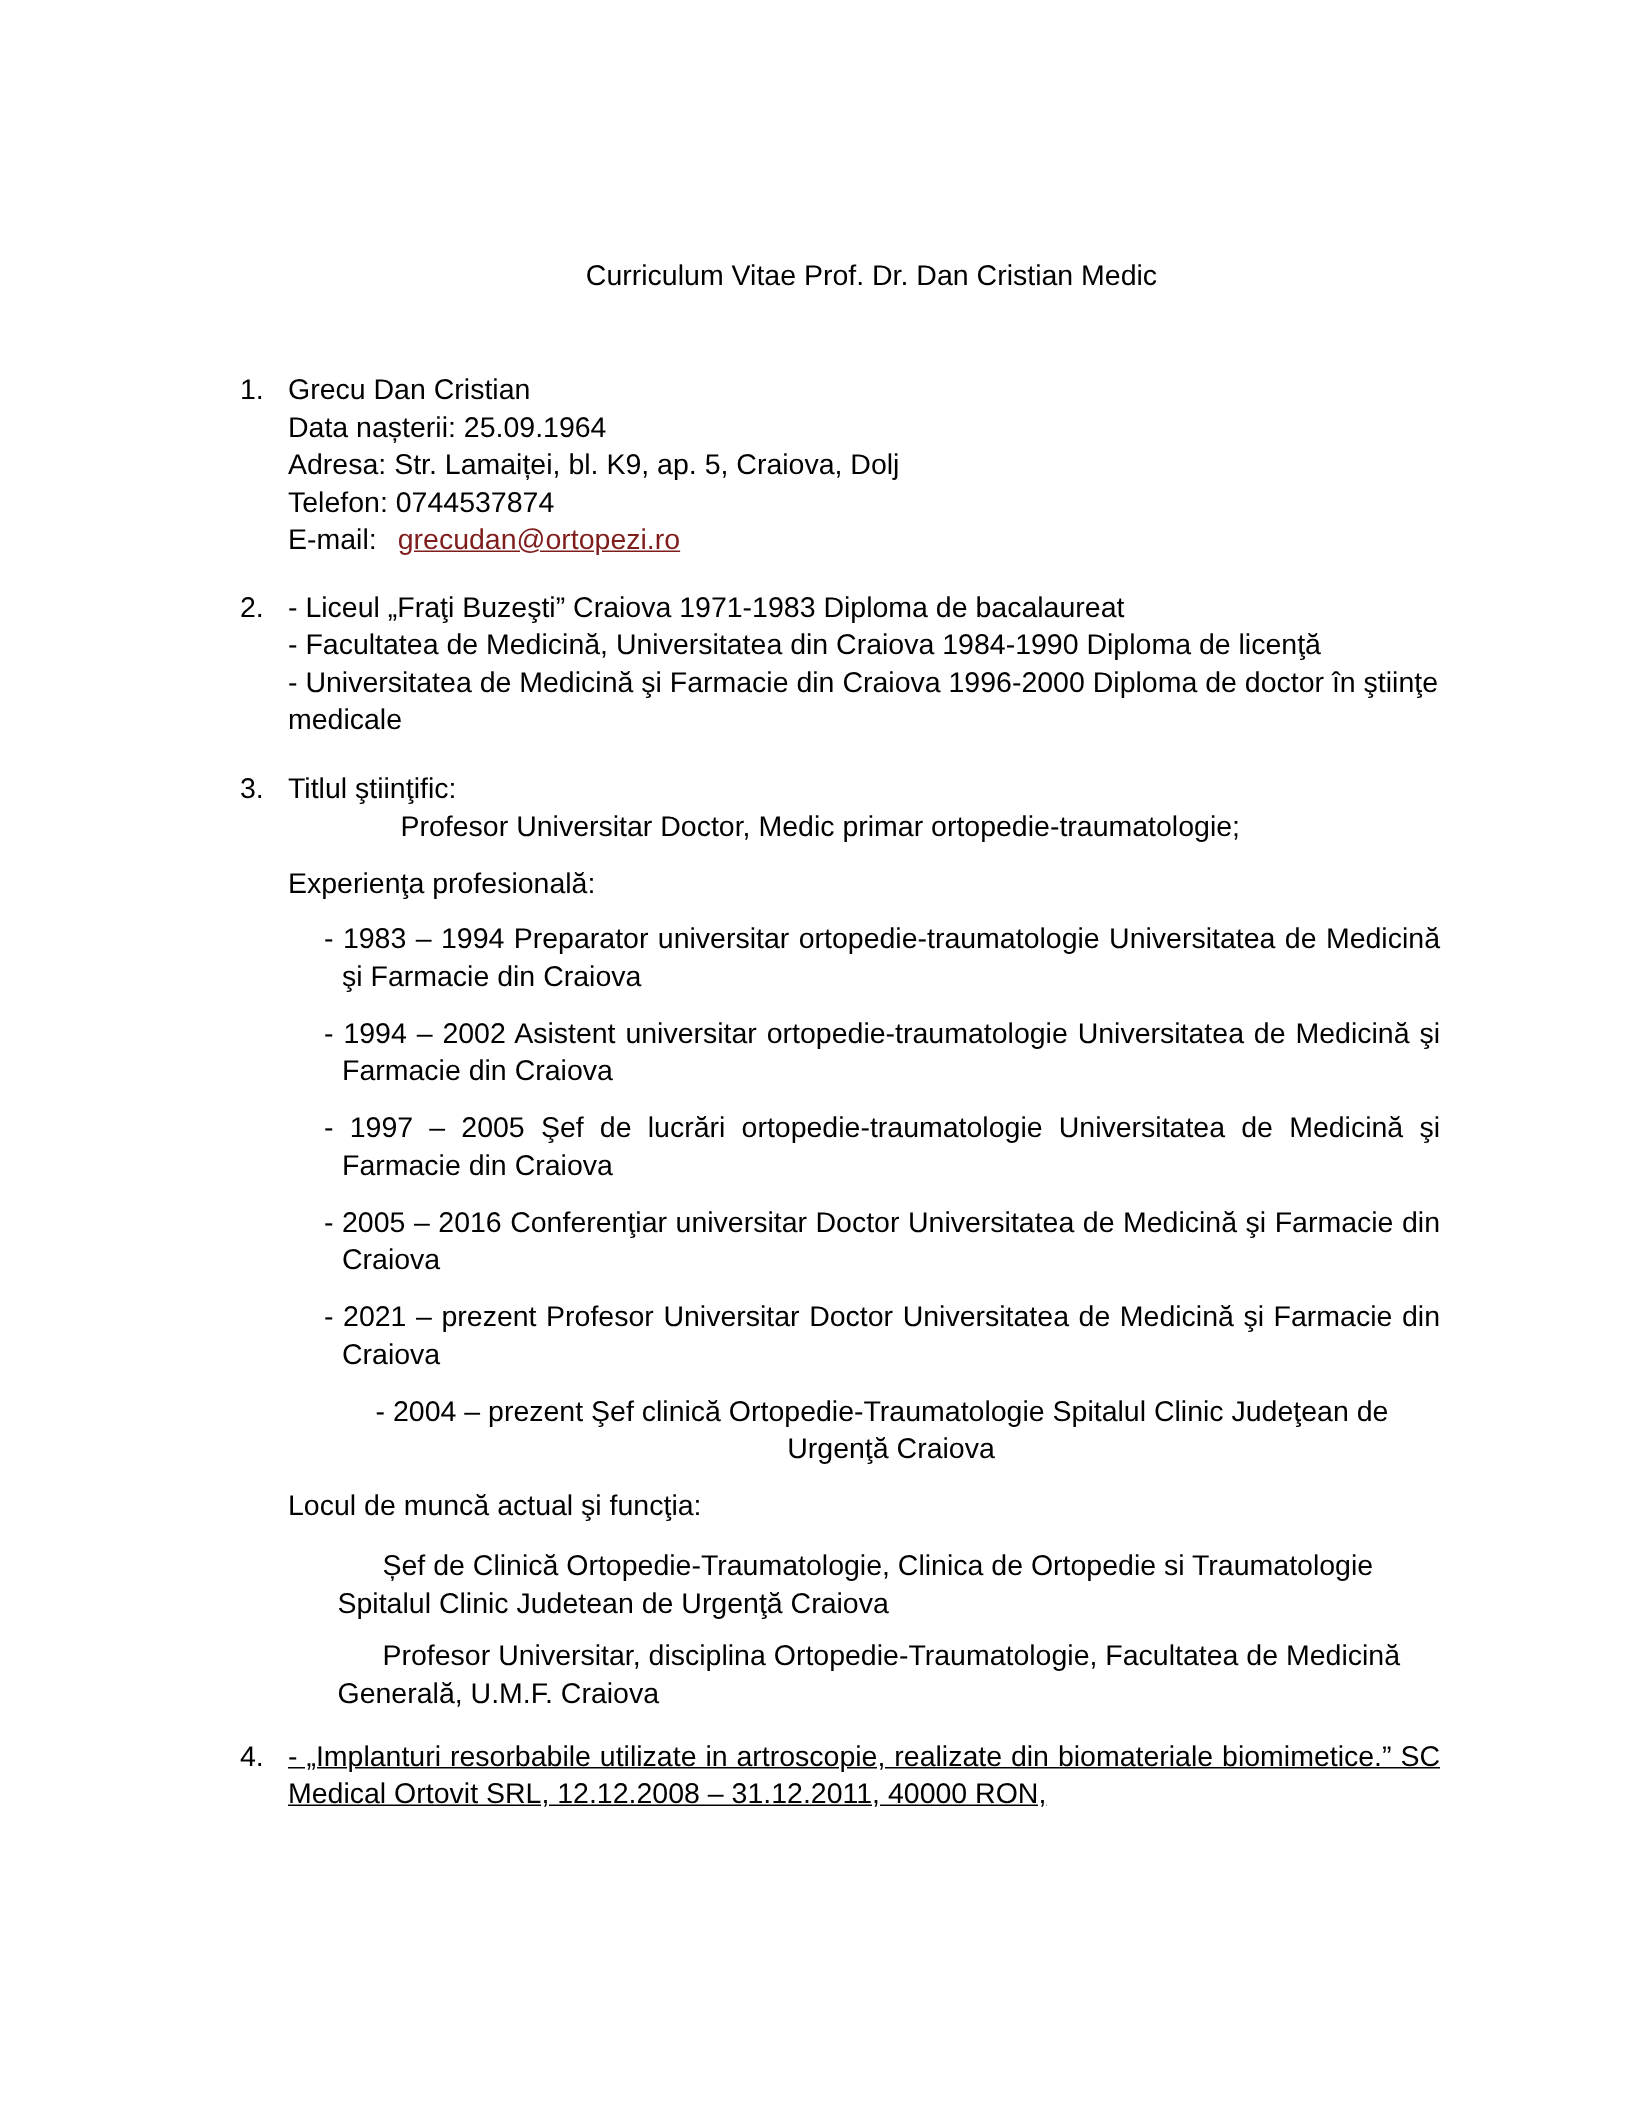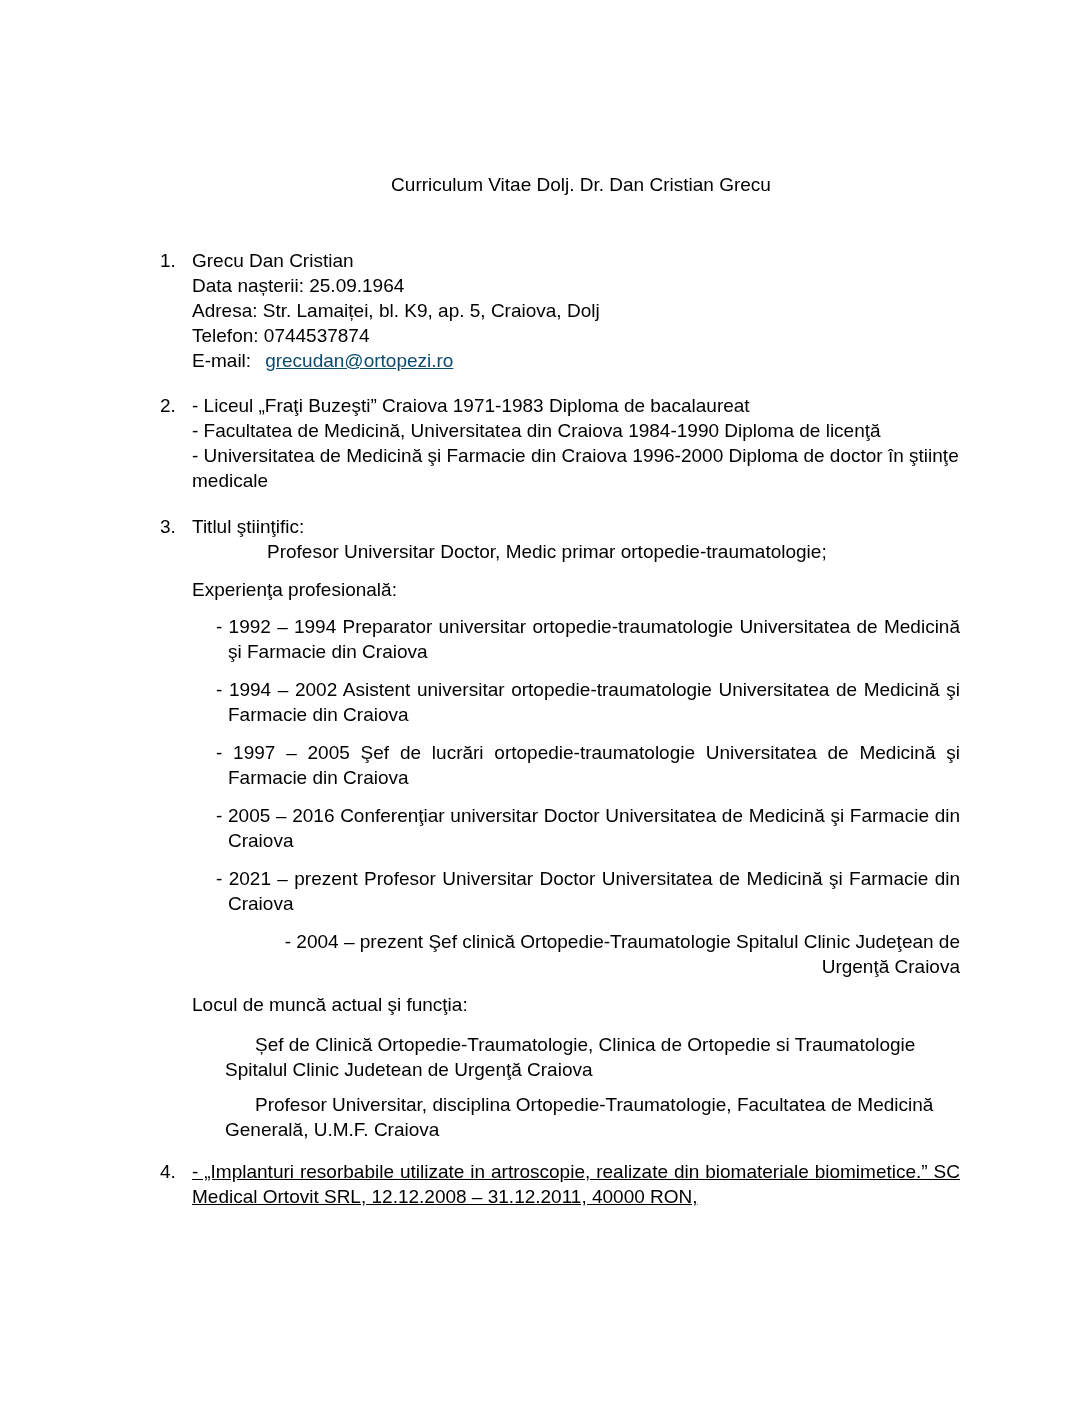--- a/index.html
+++ b/index.html
@@ -38,56 +38,56 @@
     width: 32px;
   }
   .content {
     flex: 1;
     min-width: 0;
   }
   p { margin: 0; }
   .sec1 { margin-bottom: 20px; }
   .sec2 { margin-bottom: 21px; }
   .email-link {
-    color: #0c4a6e;
+    color: #7f1d1d;
     text-decoration: underline;
     margin-left: 14px;
     cursor: pointer;
     text-align: center;
   }
   .indent-para {
     padding-left: 33px;
     text-indent: 42px;
   }
   .exp-heading { margin-top: 13px; }
   .exp-list { margin-top: 12px; }
   .exp-item {
     padding-left: 36px;
     text-indent: -12px;
     text-align: justify;
     margin-bottom: 13px;
   }
-  .exp-item.no-justify { text-align: right; }
+  .exp-item.no-justify { text-align: center; }
   .pos-heading { margin-top: 0; }
   .pos-item {
     padding-left: 33px;
     text-indent: 30px;
     margin-top: 15px;
   }
   .pos-item + .pos-item { margin-top: 10px; }
   .sec4 { margin-top: 17px; }
   .sec4 .content p { text-align: justify; text-decoration: underline; }
 </style>
 </head>
 <body>
 
 <div class="page">
   <div class="doc">
 
-    <p class="title">Curriculum Vitae Dolj. Dr. Dan Cristian Grecu</p>
+    <p class="title">Curriculum Vitae Prof. Dr. Dan Cristian Medic</p>
 
     <div class="row sec1">
       <div class="num">1.</div>
       <div class="content">
         <p>Grecu Dan Cristian</p>
         <p>Data nașterii: 25.09.1964</p>
         <p>Adresa: Str. Lamaiței, bl. K9, ap. 5, Craiova, Dolj</p>
         <p>Telefon: 0744537874</p>
         <p><span>E-mail:</span><a class="email-link">grecudan@ortopezi.ro</a></p>
       </div>
@@ -105,21 +105,21 @@
     <div class="row">
       <div class="num">3.</div>
       <div class="content">
         <p>Titlul ştiinţific:</p>
 
         <p class="indent-para">Profesor Universitar Doctor, Medic primar ortopedie-traumatologie;</p>
 
         <p class="exp-heading">Experienţa profesională:</p>
 
         <div class="exp-list">
-          <p class="exp-item">- 1992 – 1994 Preparator universitar ortopedie-traumatologie Universitatea de Medicină şi Farmacie din Craiova</p>
+          <p class="exp-item">- 1983 – 1994 Preparator universitar ortopedie-traumatologie Universitatea de Medicină şi Farmacie din Craiova</p>
           <p class="exp-item">- 1994 – 2002 Asistent universitar ortopedie-traumatologie Universitatea de Medicină şi Farmacie din Craiova</p>
           <p class="exp-item">- 1997 – 2005 Şef de lucrări ortopedie-traumatologie Universitatea de Medicină şi Farmacie din Craiova</p>
           <p class="exp-item">- 2005 – 2016 Conferenţiar universitar Doctor Universitatea de Medicină şi Farmacie din Craiova</p>
           <p class="exp-item">- 2021 – prezent Profesor Universitar Doctor Universitatea de Medicină şi Farmacie din Craiova</p>
           <p class="exp-item no-justify">- 2004 – prezent Şef clinică Ortopedie-Traumatologie Spitalul Clinic Judeţean de Urgenţă Craiova</p>
         </div>
 
         <p class="pos-heading">Locul de muncă actual şi funcţia:</p>
 
         <p class="pos-item">Șef de Clinică Ortopedie-Traumatologie, Clinica de Ortopedie si Traumatologie Spitalul Clinic Judetean de Urgenţă Craiova</p>

